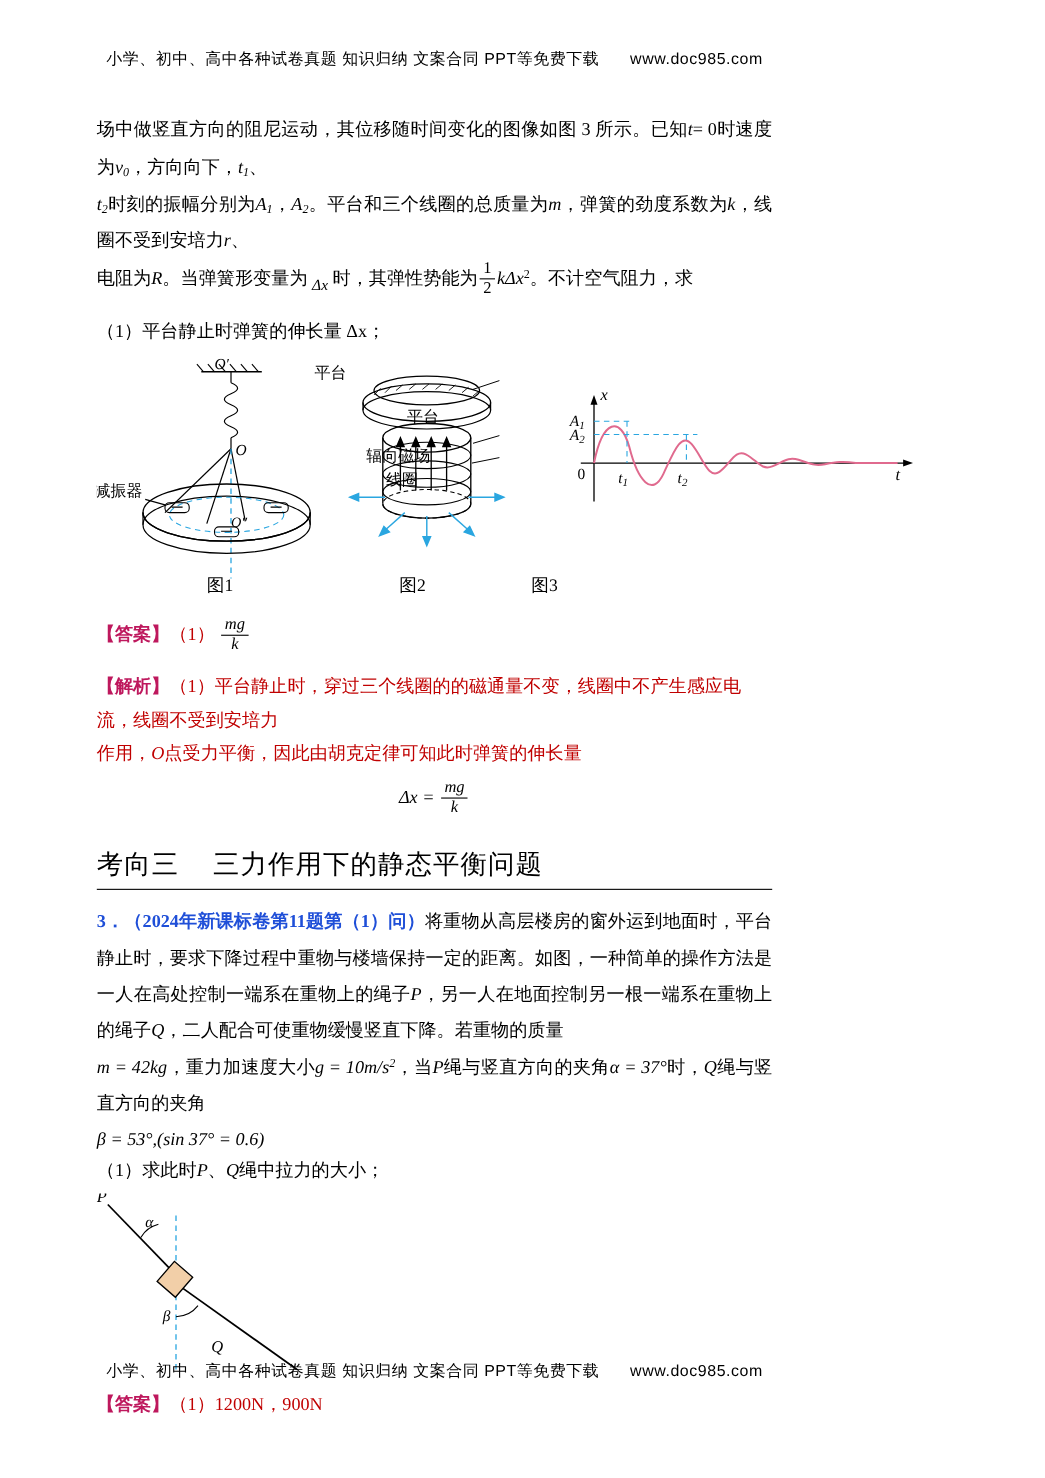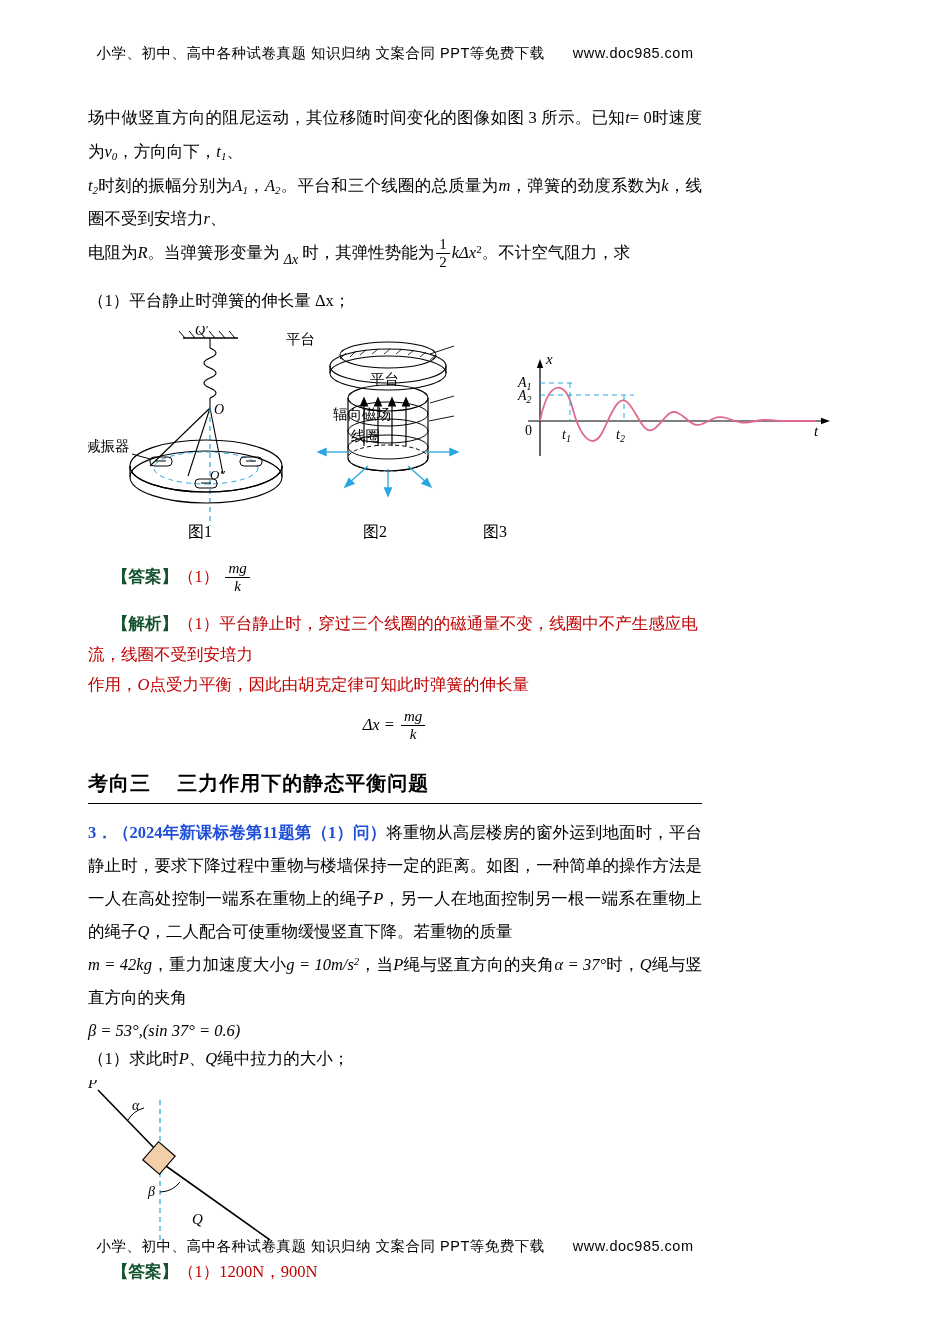--- a/index.html
+++ b/index.html
@@ -64,27 +64,27 @@
 
   
   .figures {
     position: relative;
     height: 215px;
     margin-top: 14px;
   }
 
   
   .ans-block { margin-top: 20px; font-size: 16.5px; }
-  .tag { color: #14532d; font-weight: bold; margin-left: 24px; }
+  .tag { color: #be185d; font-weight: bold; }
   .red { color: #c00000; }
   .center-eq { text-align: center; margin-top: 8px; }
 
   h2.section {
-    font-size: 20px;
-    font-weight: bold;
+    font-size: 24px;
+    font-weight: normal;
     font-family: "Liberation Sans", sans-serif;
     margin: 26px 0 0 0;
     letter-spacing: 1px;
     border-bottom: none;
     padding-bottom: 2px;
   }
   .section-wrap {
     border-bottom: 1.5px solid #000;
     margin-top: 24px;
     padding-bottom: 4px;

